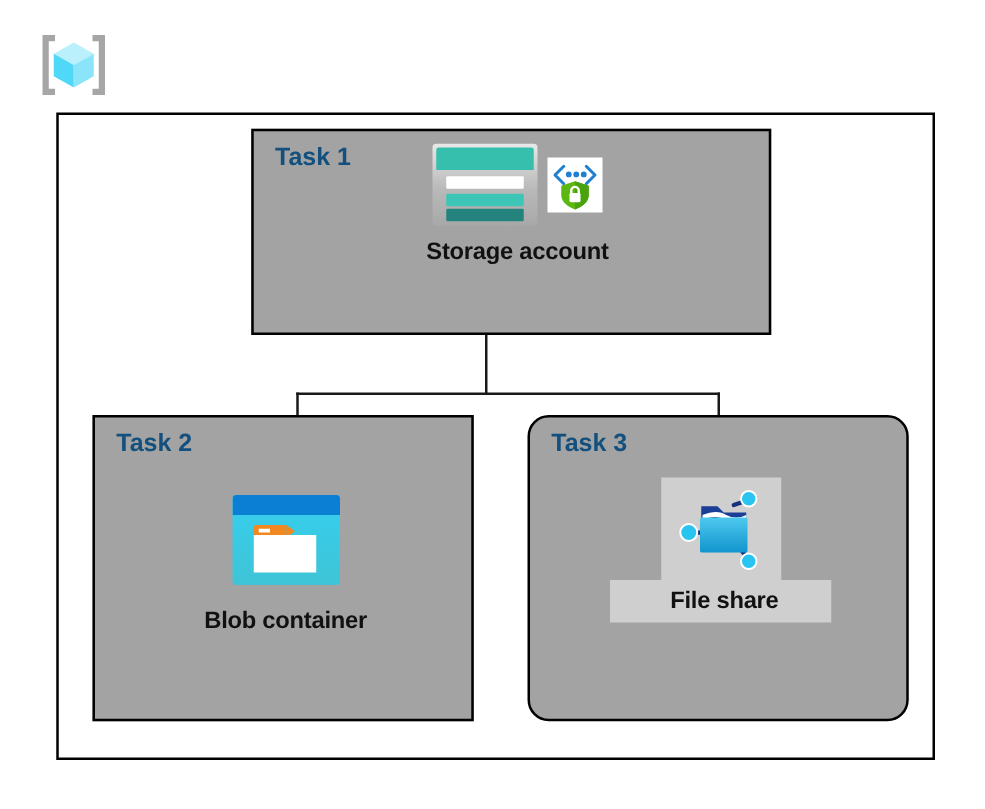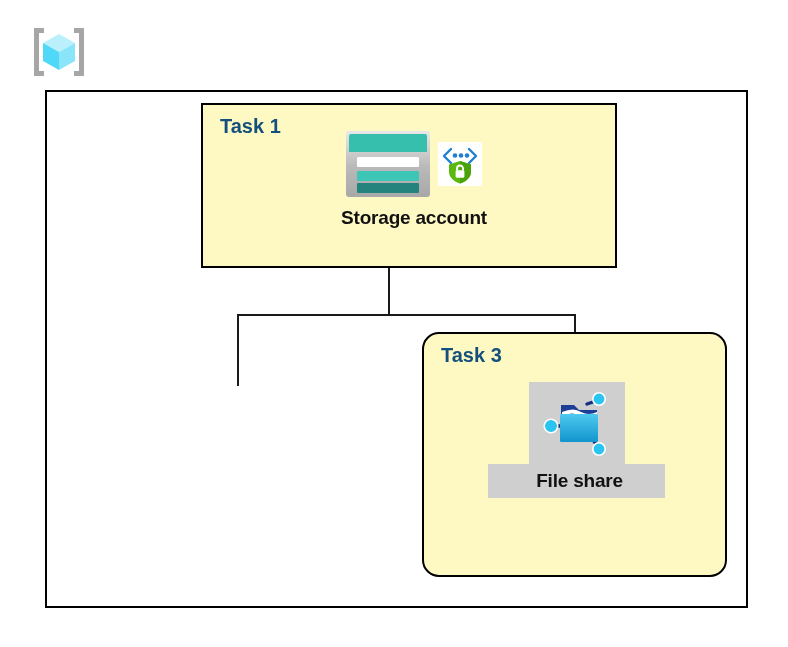--- a/index.html
+++ b/index.html
@@ -46,21 +46,21 @@
     width: 703px;
     height: 518px;
     border: 2px solid #000000;
     box-sizing: border-box;
     background: #ffffff;
   }
 
   
   .task-box {
     position: absolute;
-    background: #fef9c3;
+    background: #a3a3a3;
     border: 2px solid #000000;
     box-sizing: border-box;
   }
   #task1-box { left: 199px; top: 101px; width: 416px; height: 165px; }
   #task2-box { left: 72px;  top: 330px; width: 305px; height: 245px; }
   #task3-box { left: 420px; top: 330px; width: 305px; height: 245px; }
 
   .task-label {
     position: absolute;
     left: 17px;
@@ -218,21 +218,21 @@
 
   <div class="conn conn-h" style="left: 190px; top: 222px; width: 339px;"></div>
 
   <div class="conn conn-v" style="left: 190px; top: 222px; height: 72px;"></div>
 
   <div class="conn conn-v" style="left: 527px; top: 222px; height: 72px;"></div>
 
   <div class="task-box" id="task1-box" style="left: 154px; top: 11px;">
     <div class="task-label">Task 1</div>
 
-    <div class="node" style="left: 96px; top: 26px; width: 230px;">
+    <div class="node" style="left: 96px; top: 10px; width: 230px;">
       <div style="display:flex; align-items:center; gap:8px;">
         <div class="storage-icon">
           <div class="bar-head"></div>
           <div class="bar bar-1"></div>
           <div class="bar bar-2"></div>
           <div class="bar bar-3"></div>
         </div>
         <div class="endpoint-icon">
           <svg width="44" height="44" viewBox="0 0 44 44" xmlns="http://www.w3.org/2000/svg">
 
@@ -250,20 +250,32 @@
             <path d="M19 28.5 L19 26.5 A3 3 0 0 1 25 26.5 L25 28.5" fill="none" stroke="#ffffff" stroke-width="1.9"></path>
 
             <rect x="17.6" y="28.3" width="8.8" height="7.4" rx="1.1" fill="#ffffff"></rect>
           </svg>
         </div>
       </div>
       <div class="node-caption" style="margin-top: 10px;">Storage account</div>
     </div>
   </div>
 
+  <div class="task-box" id="task2-box" style="left: 27px; top: 240px;">
+    <div class="task-label">Task 2</div>
+
+    <div class="node" style="left: 40px; top: 62px; width: 225px;">
+      <div class="blob-icon">
+        <div class="blob-titlebar"></div>
+        <div class="blob-tab"></div>
+        <div class="blob-doc"></div>
+      </div>
+      <div class="node-caption" style="margin-top: 18px;">Blob container</div>
+    </div>
+  </div>
 
   <div class="task-box" id="task3-box" style="left: 375px; top: 240px; border-radius: 17px;">
     <div class="task-label">Task 3</div>
 
     <div class="node" style="left: 40px; top: 48px; width: 225px;">
       <div class="icon-highlight">
         <div class="fileshare-icon">
           <svg width="72" height="68" viewBox="0 0 72 68" xmlns="http://www.w3.org/2000/svg">
 
             <path d="M14 36 L22 36" stroke="#14307e" stroke-width="3.4" stroke-linecap="round"></path>

